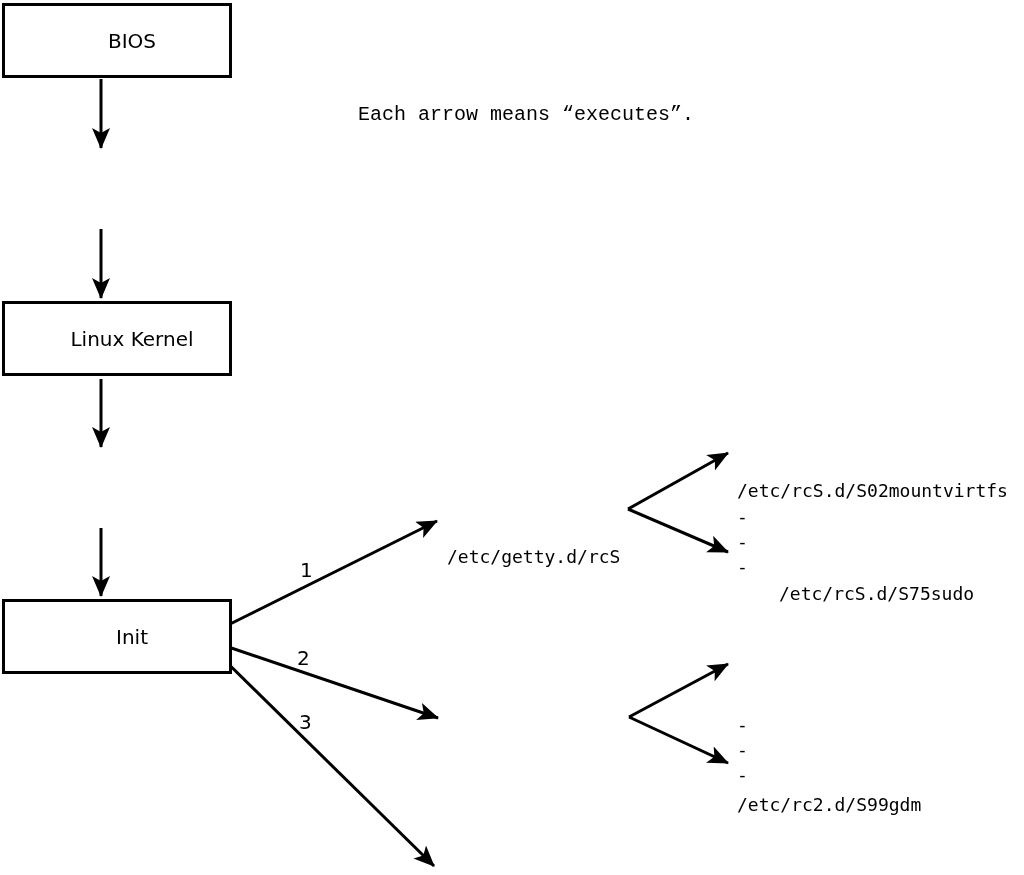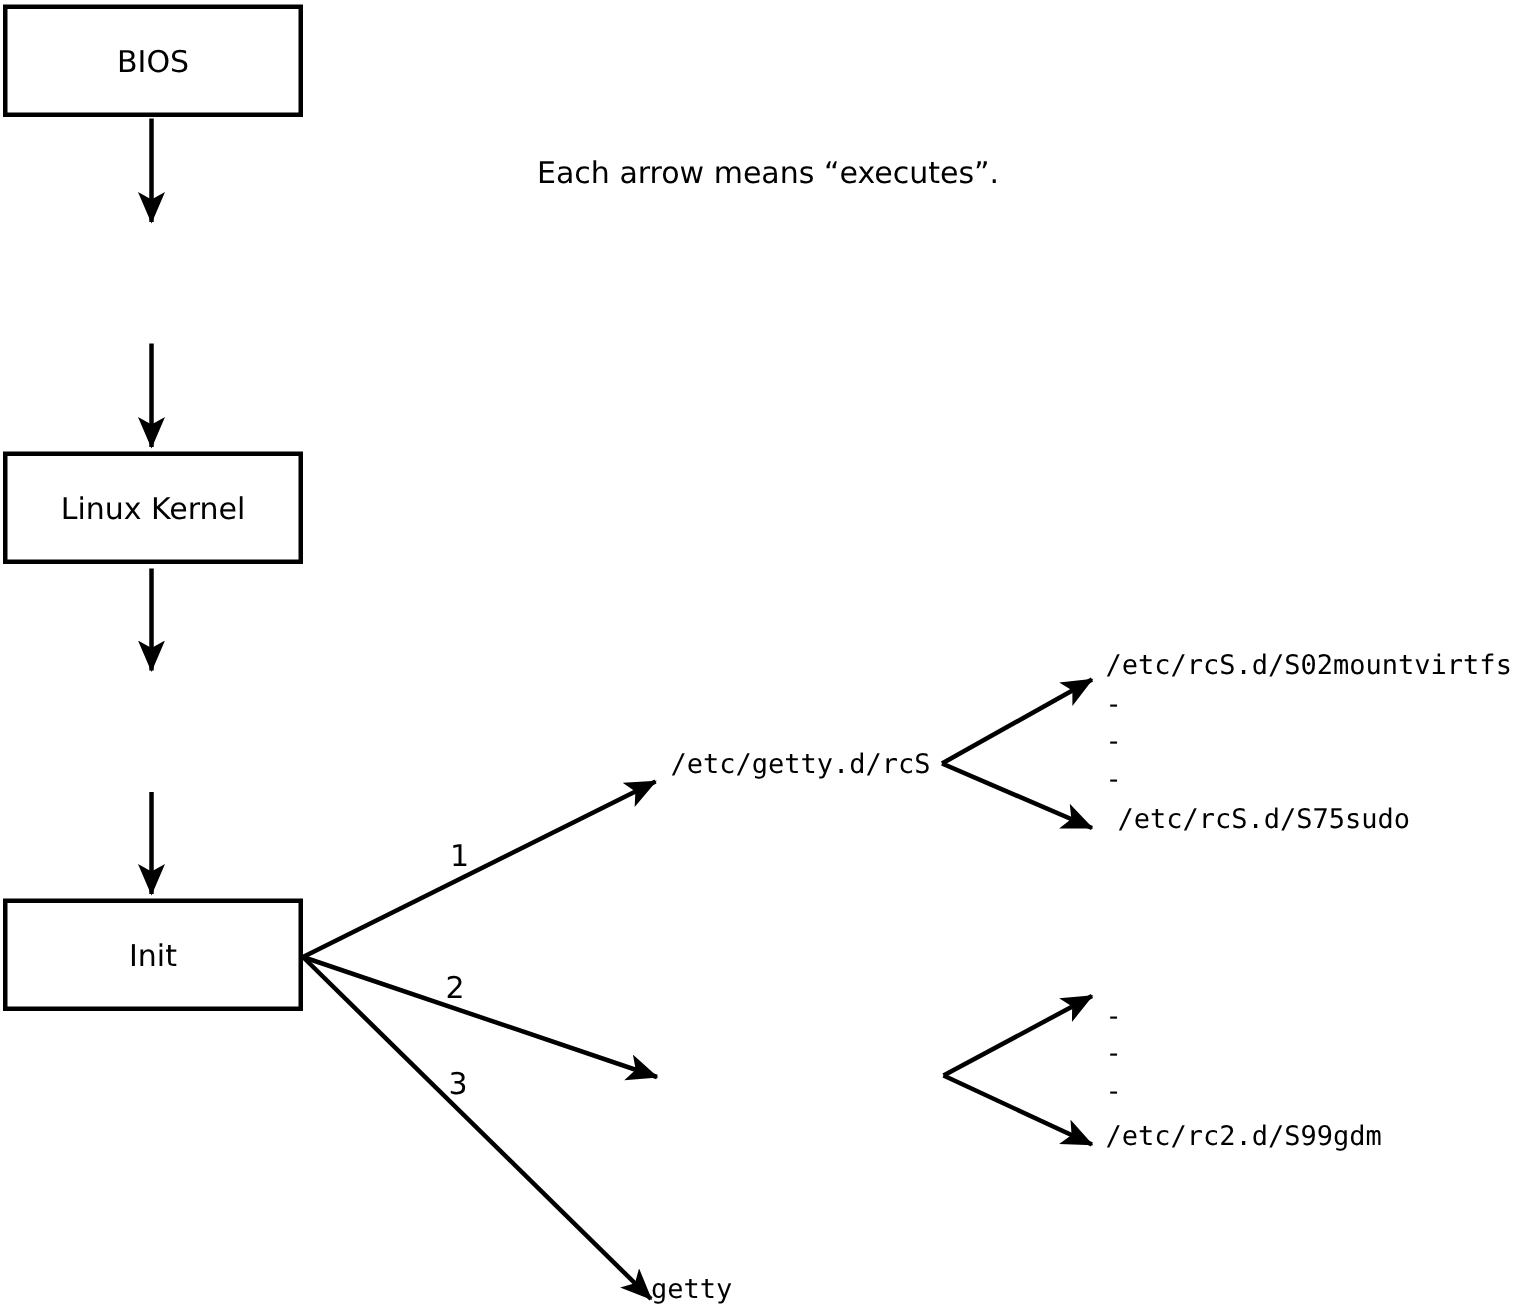--- a/index.html
+++ b/index.html
@@ -24,43 +24,46 @@
   .box {
     position: absolute;
     left: 2px;
     width: 194px;
     height: 69px;
     border: 3px solid var(--line, #000000);
     background: #ffffff;
     display: flex;
     align-items: center;
     justify-content: center;
+    padding-left: 30px;
   }
   .box span {
     font-size: 20px;
     white-space: pre;
   }
   .note {
     position: absolute;
     left: 358px;
     top: 103px;
     font-size: 20px;
     white-space: pre;
+    font-family: Liberation Mono, monospace;
   }
   .num {
     position: absolute;
     font-size: 20px;
     line-height: 24px;
   }
   .mono {
     position: absolute;
     font-family: "DejaVu Sans Mono", monospace;
     font-size: 18px;
     line-height: 22px;
     white-space: pre;
+    margin-top: 47px;
   }
 </style>
 </head>
 <body>
 
 <div class="stage">
 
   <svg class="arrows" viewBox="0 0 1024 875" xmlns="http://www.w3.org/2000/svg">
     <defs>
       <marker id="ah" markerUnits="userSpaceOnUse" markerWidth="24" markerHeight="20" refX="20" refY="9" orient="auto">
@@ -99,20 +102,20 @@
   <div class="num" style="left:297px; top:646px">2</div>
   <div class="num" style="left:299px; top:710px">3</div>
 
   <div class="mono" style="left:447px; top:499px">/etc/getty.d/rcS</div>
   <div class="mono" style="left:434px; top:849px">getty</div>
 
   <div class="mono" style="left:737px; top:433px">/etc/rcS.d/S02mountvirtfs</div>
   <div class="mono" style="left:737px; top:459px">-</div>
   <div class="mono" style="left:737px; top:484px">-</div>
   <div class="mono" style="left:737px; top:509px">-</div>
-  <div class="mono" style="left:745px; top:536px">/etc/rcS.d/S75sudo</div>
+  <div class="mono" style="left:779px; top:536px">/etc/rcS.d/S75sudo</div>
 
   <div class="mono" style="left:737px; top:667px">-</div>
   <div class="mono" style="left:737px; top:692px">-</div>
   <div class="mono" style="left:737px; top:717px">-</div>
   <div class="mono" style="left:737px; top:747px">/etc/rc2.d/S99gdm</div>
 
 </div>
 
 </body></html>

